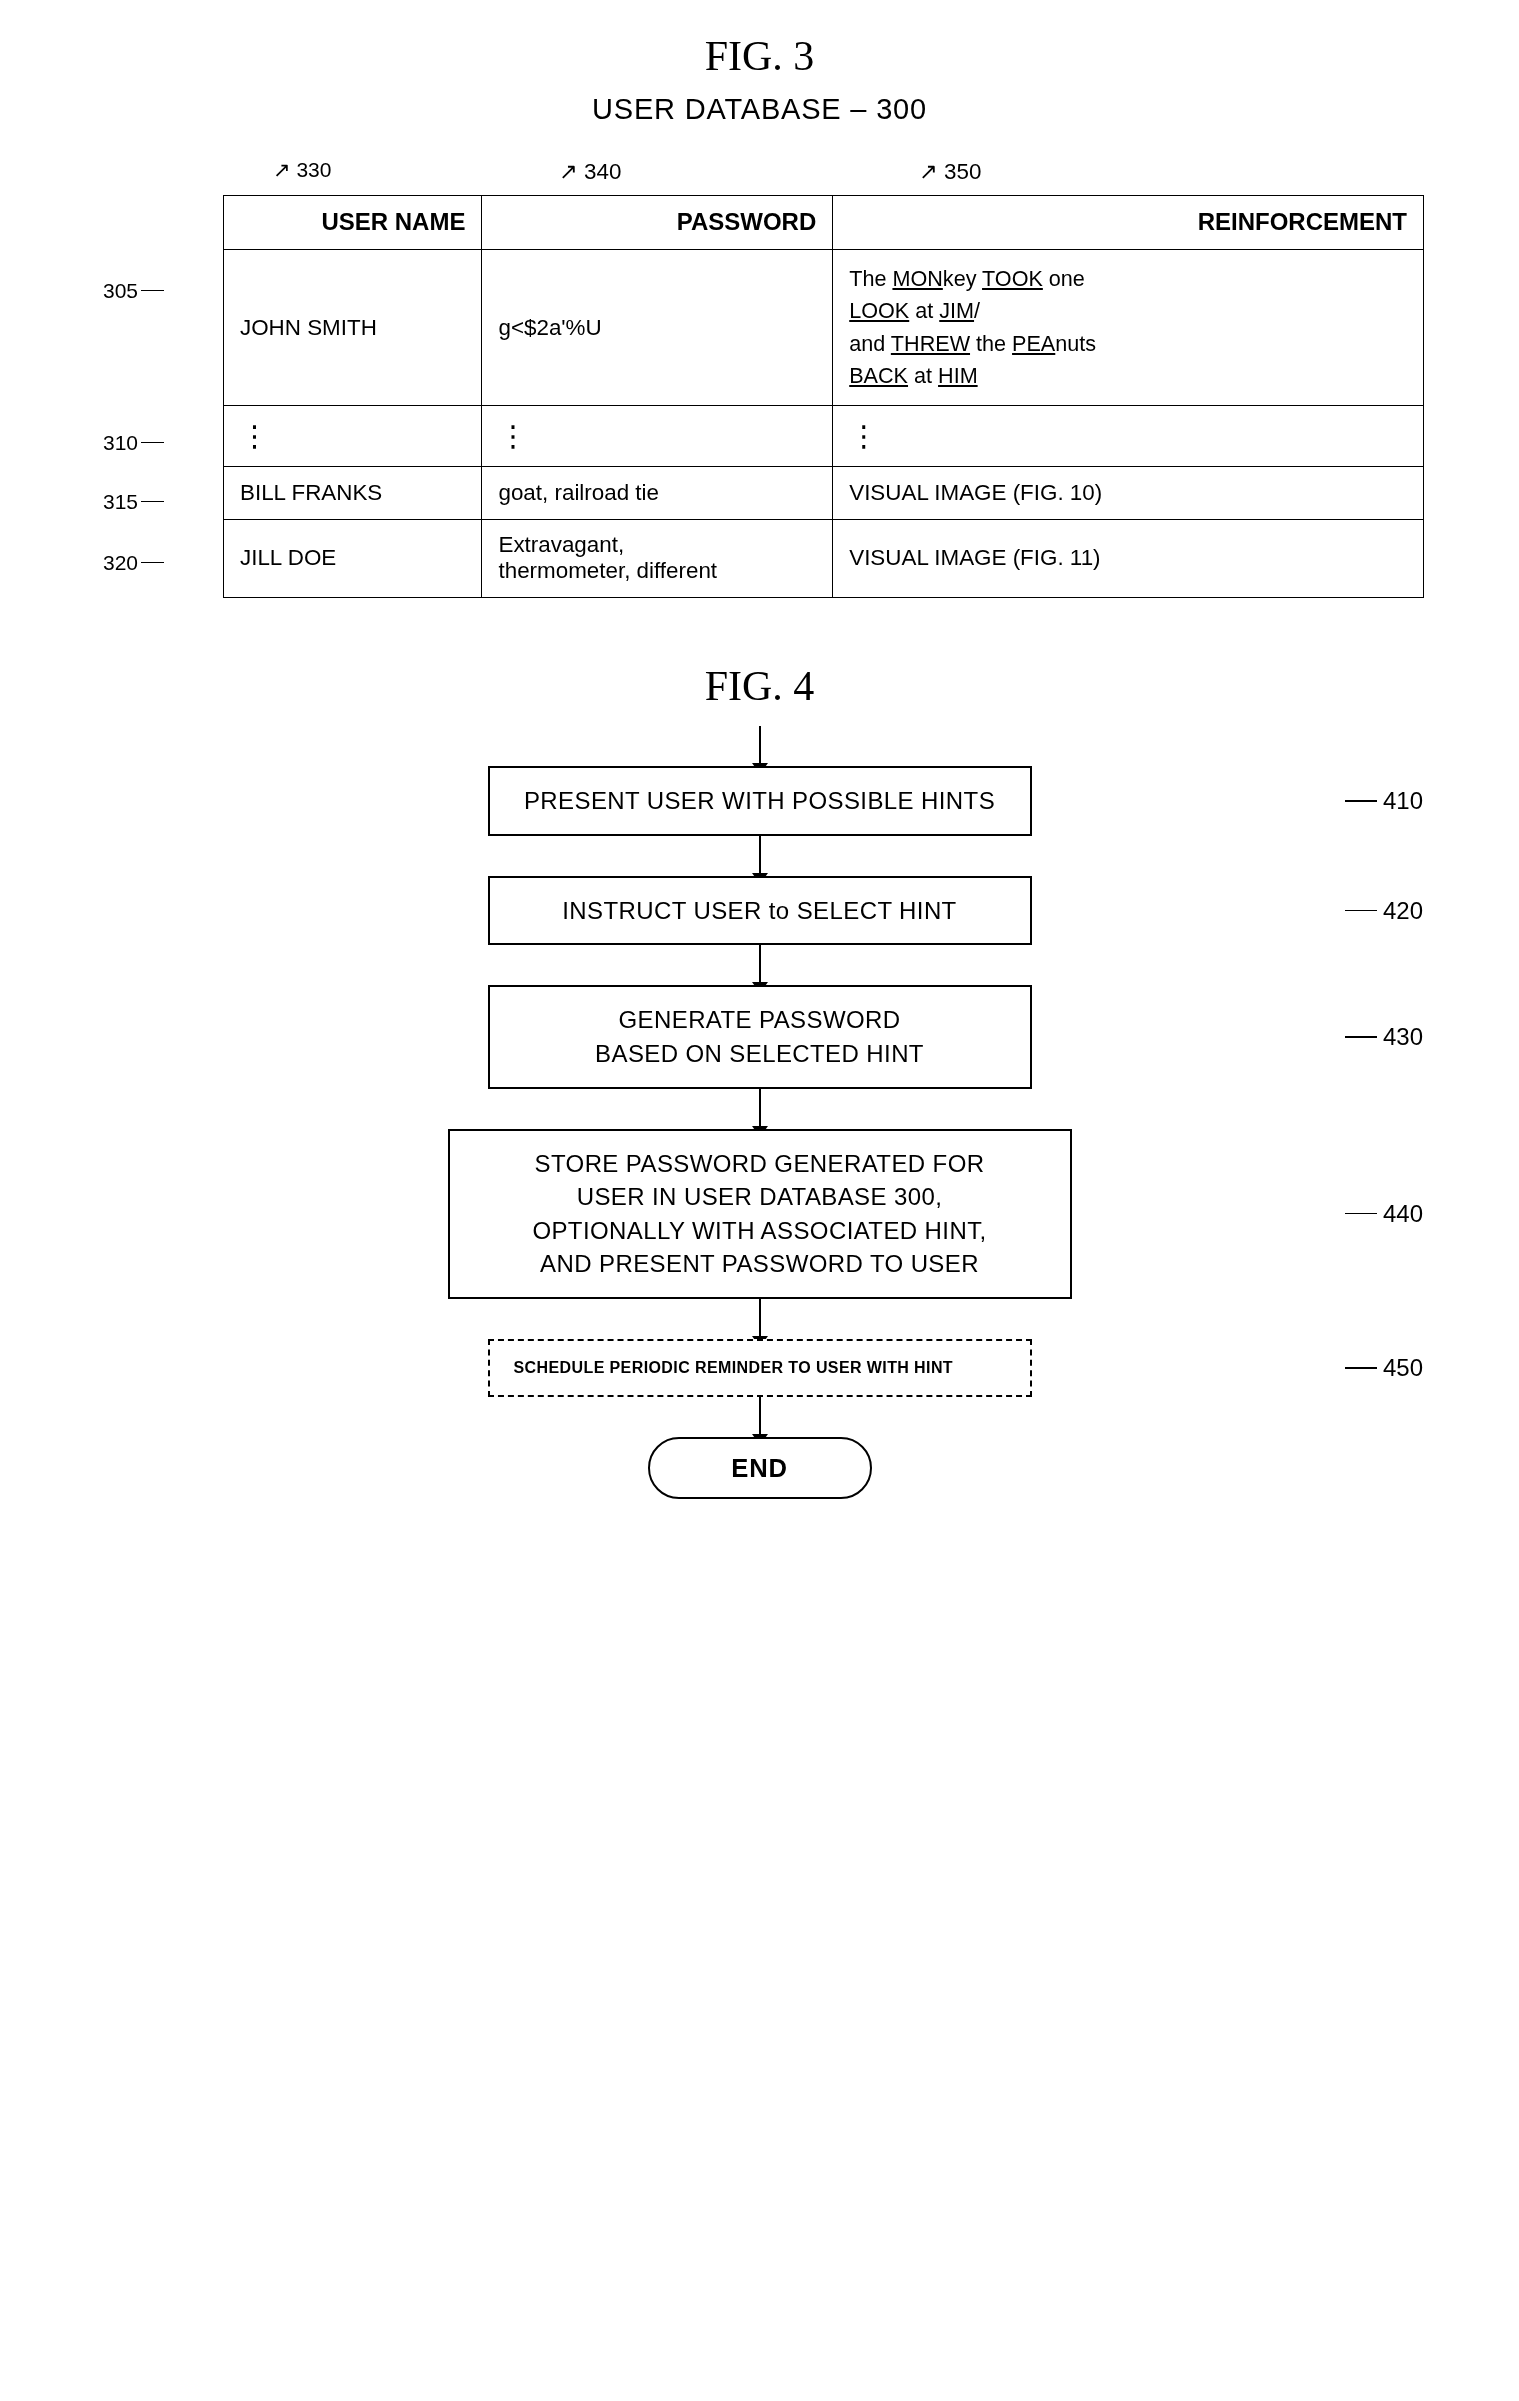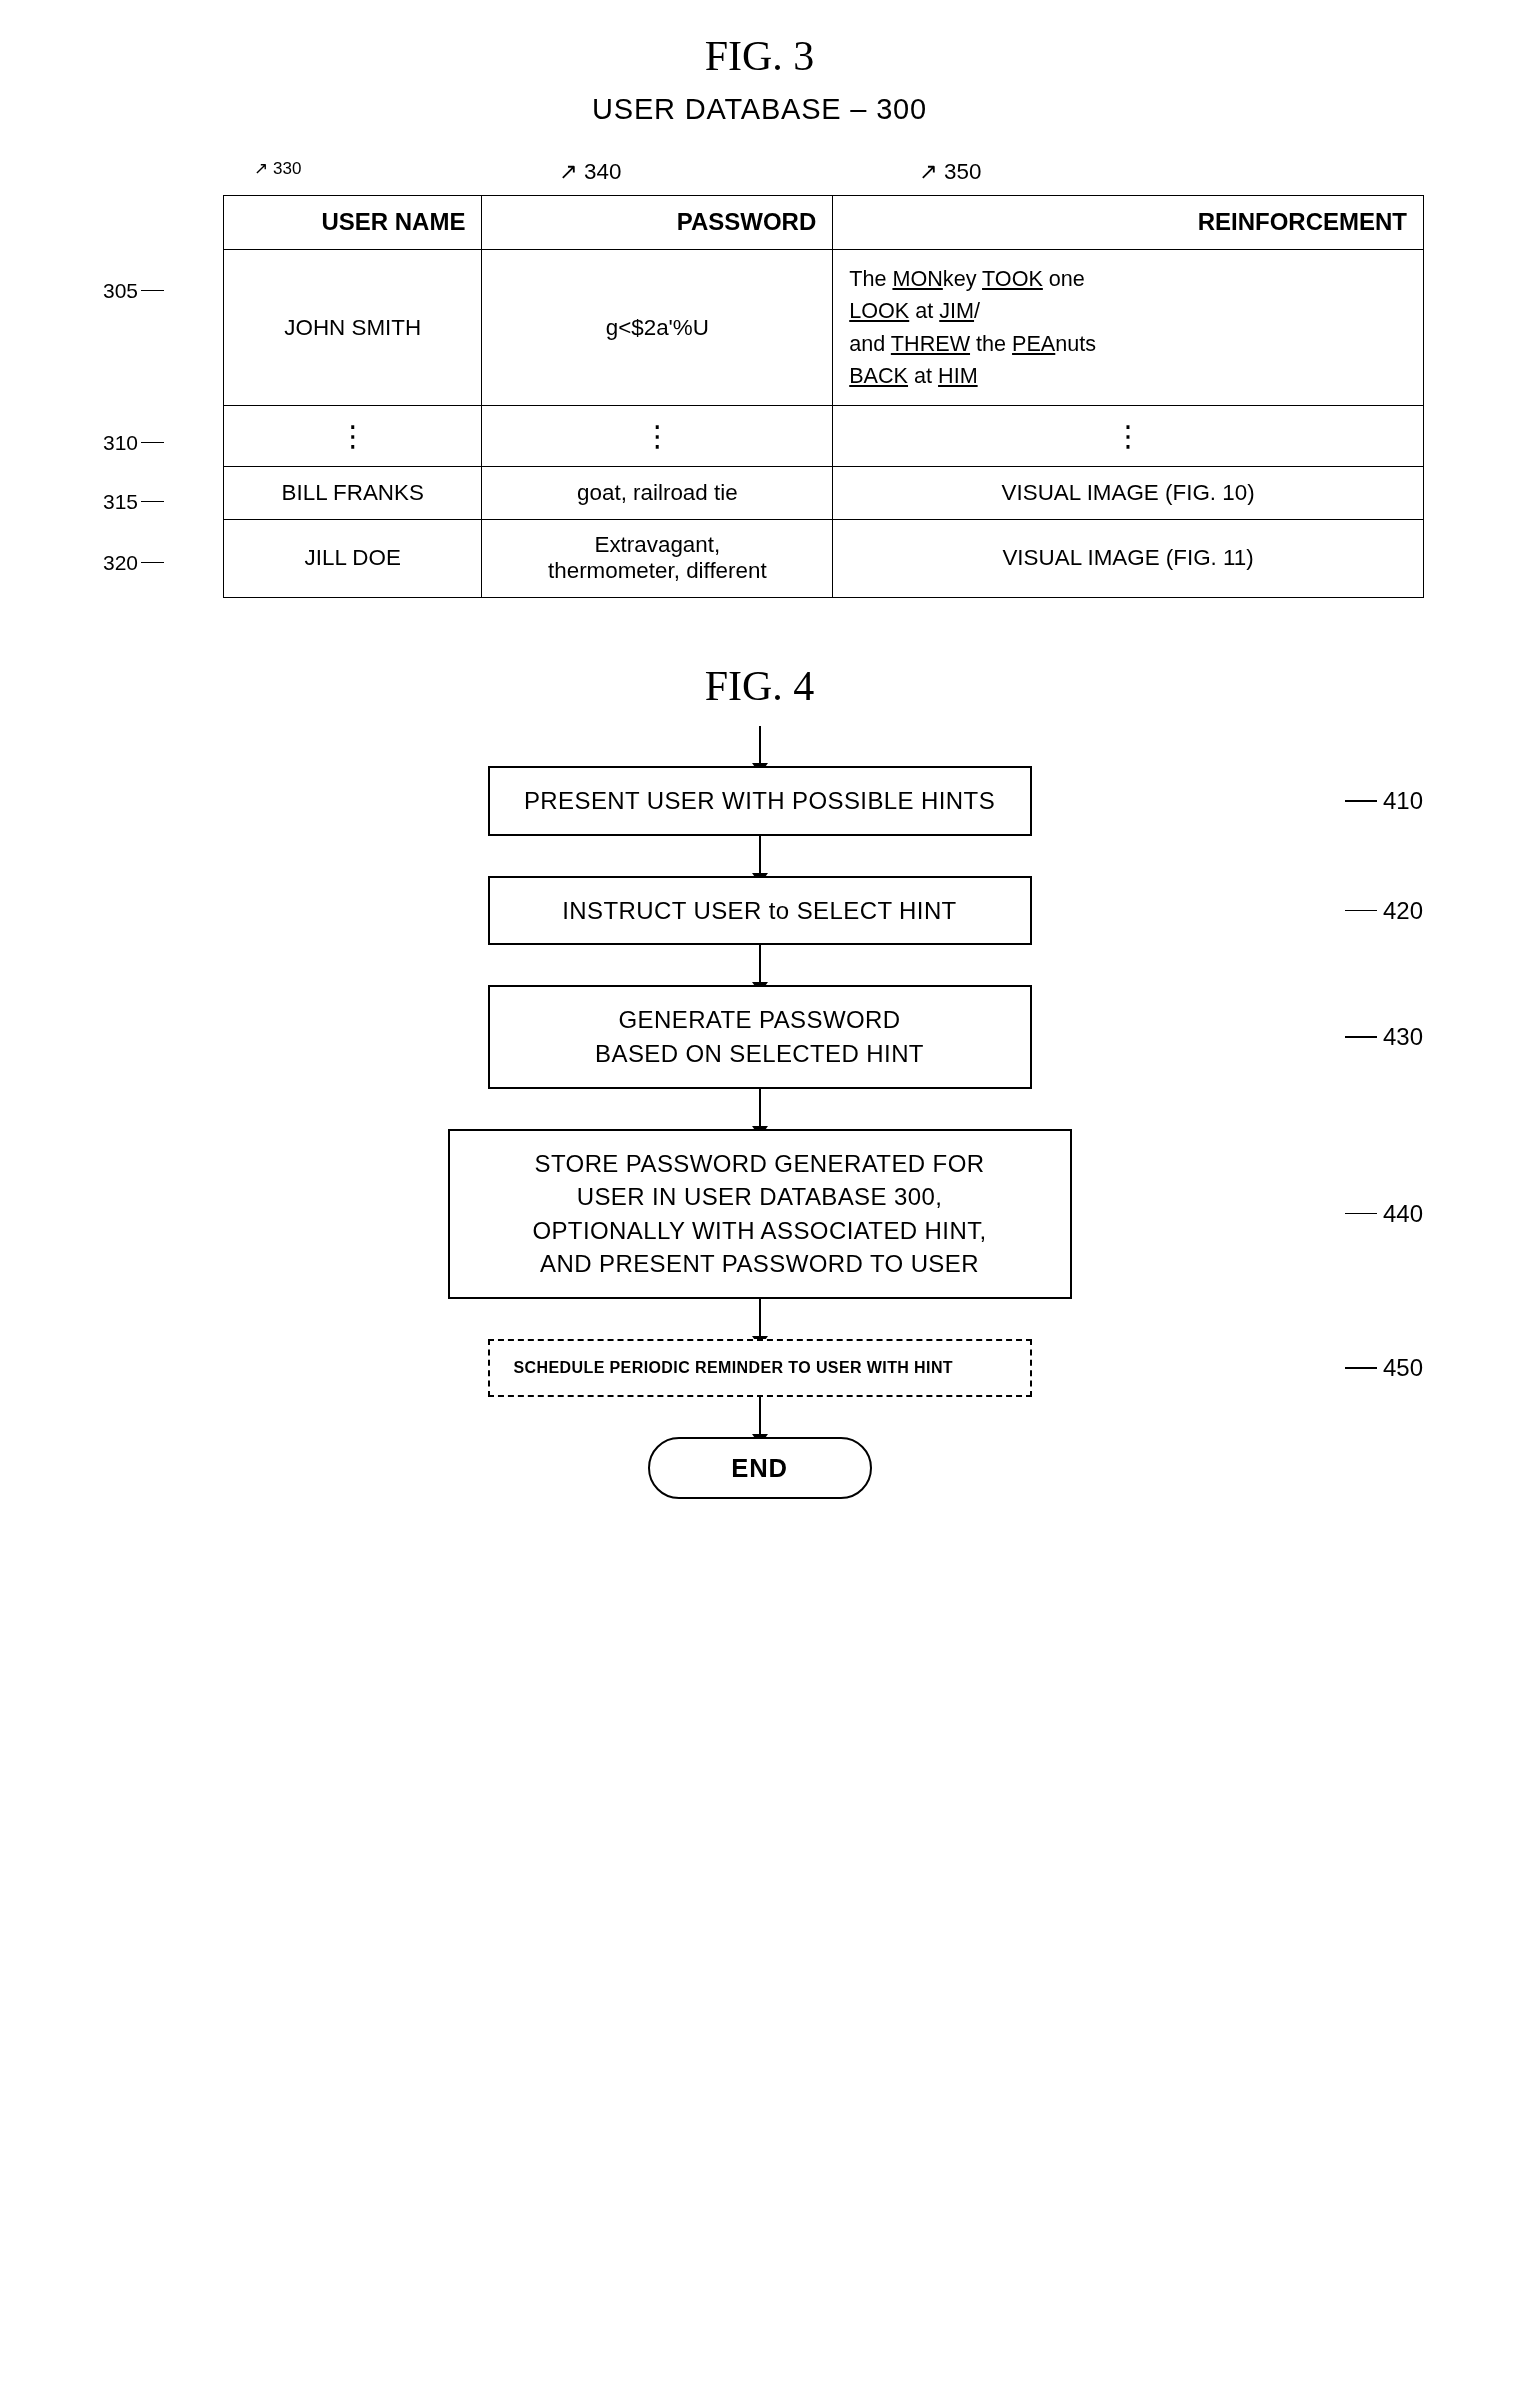--- a/index.html
+++ b/index.html
@@ -45,21 +45,21 @@
       font-family: Arial, sans-serif;
     }
     .db-table th {
       text-align: right;
       font-size: 24px;
       font-weight: bold;
       background: #fff;
     }
     .db-table td {
       font-size: 22.4px;
-      text-align: center;
+      text-align: left;
     }
     .db-table td.reinf-cell {
       text-align: left;
       font-size: 21.6px;
       line-height: 1.5;
     }
 
     .underline { text-decoration: underline; }
 
     .flowchart {
@@ -167,21 +167,21 @@
 </head>
 <body>
 
 <div>
   <div class="fig-title">FIG. 3</div>
   <div class="fig-subtitle">USER DATABASE – 300</div>
 
   <div class="table-section">
 
     <div style="position:relative; margin-left:64px; margin-bottom:4.8px; height:32px;">
-      <span style="position:absolute; left:31px; font-size:17px; font-family:Arial,sans-serif;">↗ <span>330</span></span>
+      <span style="position:absolute; left:50px; font-size:21px; font-family:Arial,sans-serif;">↗ <span>330</span></span>
       <span style="position:absolute; left:336px; font-size:22.4px; font-family:Arial,sans-serif;">↗ <span>340</span></span>
       <span style="position:absolute; left:696px; font-size:22.4px; font-family:Arial,sans-serif;">↗ <span>350</span></span>
     </div>
 
     <div style="position:relative;">
 
       <div style="position:absolute; left:-56px; top:84px; font-size:21px; font-family:Arial,sans-serif; display:flex; align-items:center;">305 <span style="display:inline-block; width:22.4px; height:1.6px; background:#000; margin-left:3.2px;"></span></div>
       <div style="position:absolute; left:-56px; top:236px; font-size:21px; font-family:Arial,sans-serif; display:flex; align-items:center;">310 <span style="display:inline-block; width:22.4px; height:1.6px; background:#000; margin-left:3.2px;"></span></div>
       <div style="position:absolute; left:-56px; top:295px; font-size:21px; font-family:Arial,sans-serif; display:flex; align-items:center;">315 <span style="display:inline-block; width:22.4px; height:1.6px; background:#000; margin-left:3.2px;"></span></div>
       <div style="position:absolute; left:-56px; top:356px; font-size:21px; font-family:Arial,sans-serif; display:flex; align-items:center;">320 <span style="display:inline-block; width:22.4px; height:1.6px; background:#000; margin-left:3.2px;"></span></div>

